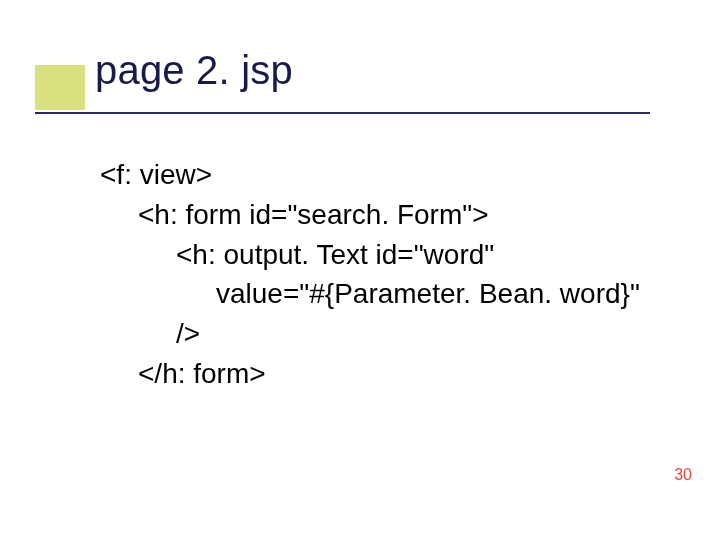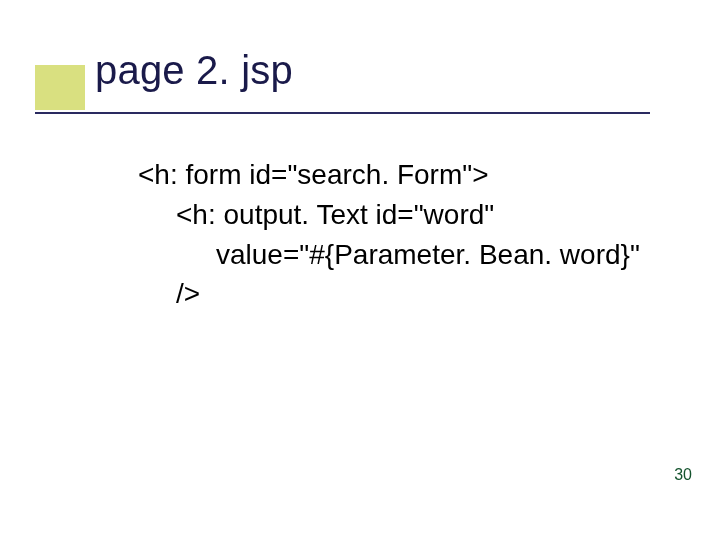--- a/index.html
+++ b/index.html
@@ -40,32 +40,34 @@
     color: #000000;
   }
   .ind1 { padding-left: 38px; }
   .ind2 { padding-left: 76px; }
   .ind3 { padding-left: 116px; }
   .page-number {
     position: absolute;
     right: 28px;
     bottom: 20px;
     font-size: 16px;
-    color: #14532d;
+    color: #ef4444;
   }
 </style>
 </head>
 <body>
 
 <div class="slide">
   <div class="accent-box"></div>
   <div class="title">page 2. jsp</div>
   <div class="title-underline"></div>
 
   <div class="body">
+    <div>&lt;f: view&gt;</div>
     <div class="ind1">&lt;h: form id="search. Form"&gt;</div>
     <div class="ind2">&lt;h: output. Text id="word"</div>
     <div class="ind3">value="#{Parameter. Bean. word}"</div>
     <div class="ind2">/&gt;</div>
+    <div class="ind1">&lt;/h: form&gt;</div>
   </div>
 
   <div class="page-number">30</div>
 </div>
 
 </body></html>

